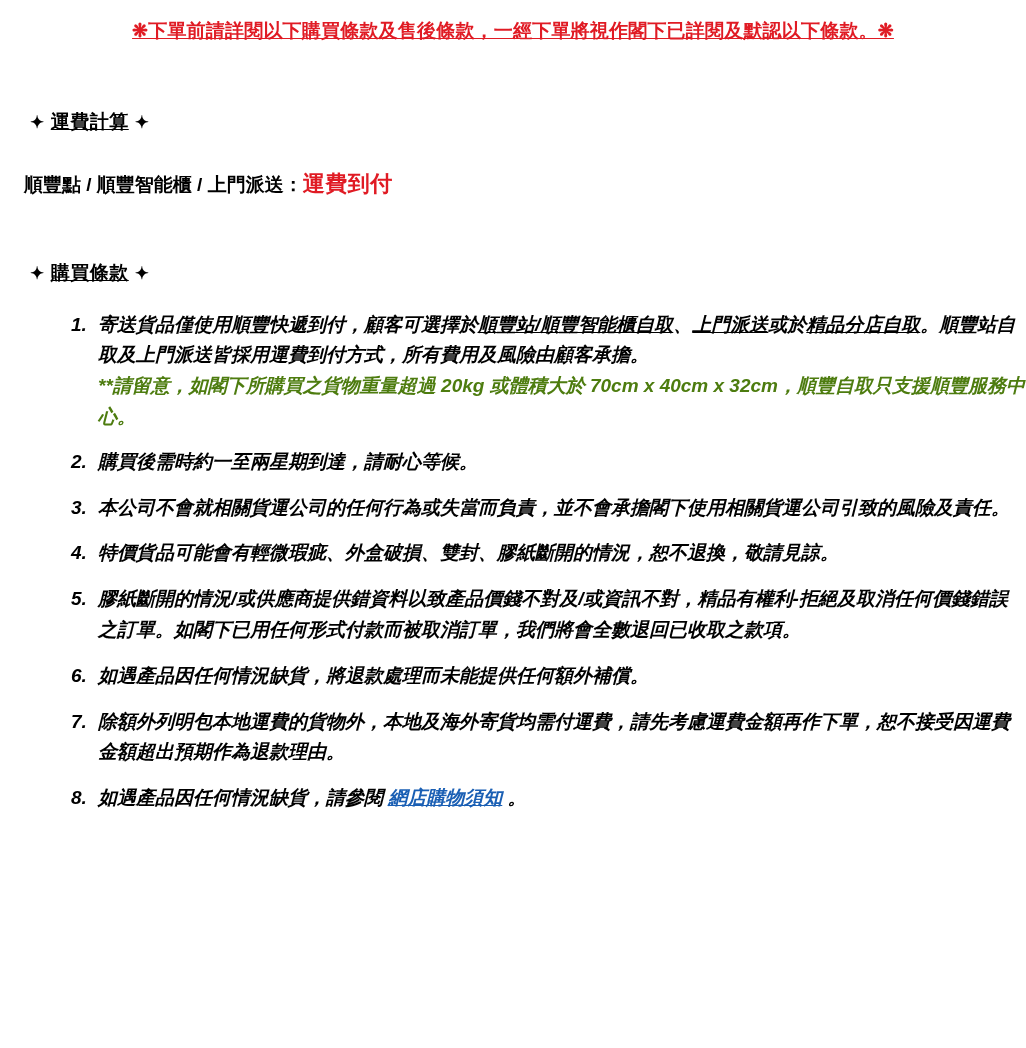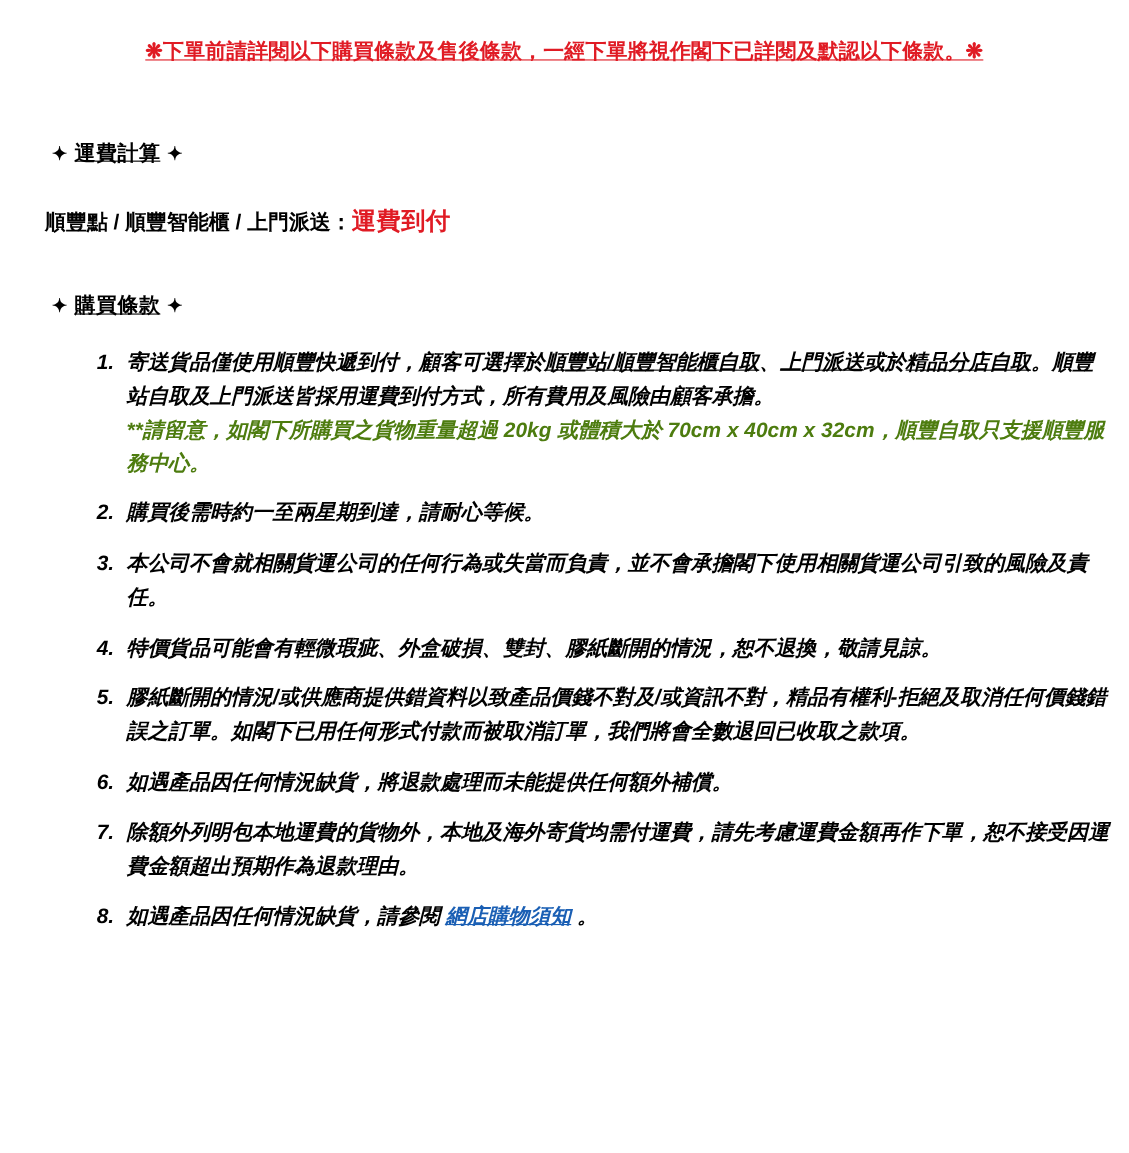--- a/index.html
+++ b/index.html
@@ -11,21 +11,21 @@
     width: 1026px;
     height: 1048px;
     font-family: "Liberation Sans", sans-serif;
     color: #000000;
     overflow: hidden;
   }
   .page {
     position: relative;
     width: 1026px;
     height: 856px;
-    padding: 17px;
+    padding: 0;
     box-sizing: border-box;
   }
 
   
   .banner {
     color: #e01b24;
     font-weight: bold;
     font-size: 19px;
     text-align: center;
     text-decoration: underline;
@@ -42,21 +42,21 @@
     margin-left: 24px;
     letter-spacing: 0.5px;
   }
   .deco {
     text-decoration: none;
     display: inline-block;
     padding: 0 6px;
     font-size: 17px;
   }
   #shipping-head { margin-top: 64px; }
-  #terms-head { margin-top: 48px; }
+  #terms-head { margin-top: 60px; }
 
   
   .ship-line {
     margin-left: 24px;
     font-size: 19px;
     font-weight: bold;
     line-height: 1.5;
   }
   #ship-line-1 { margin-top: 32px; }
   #ship-line-2 { margin-top: 22px; }

